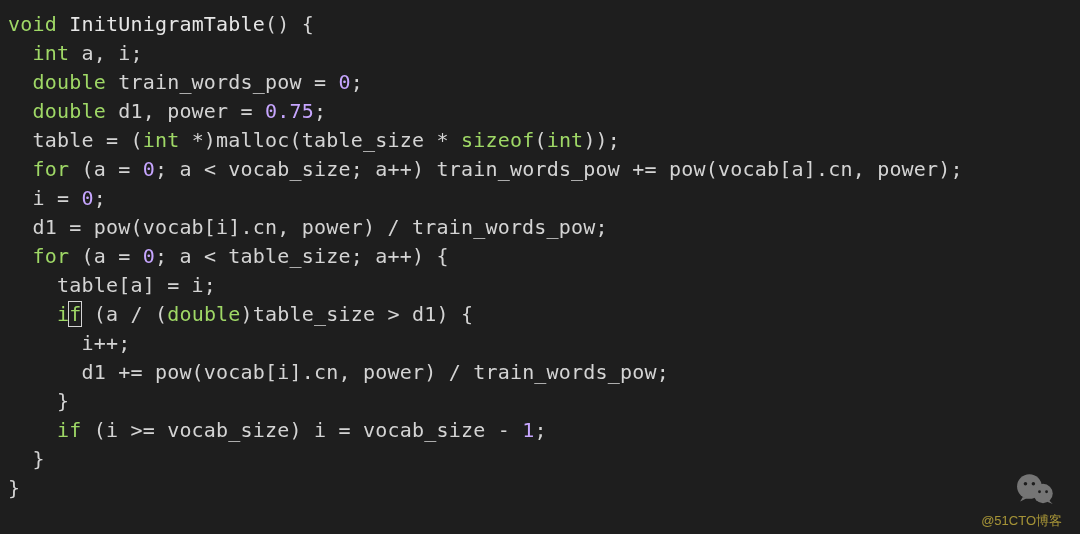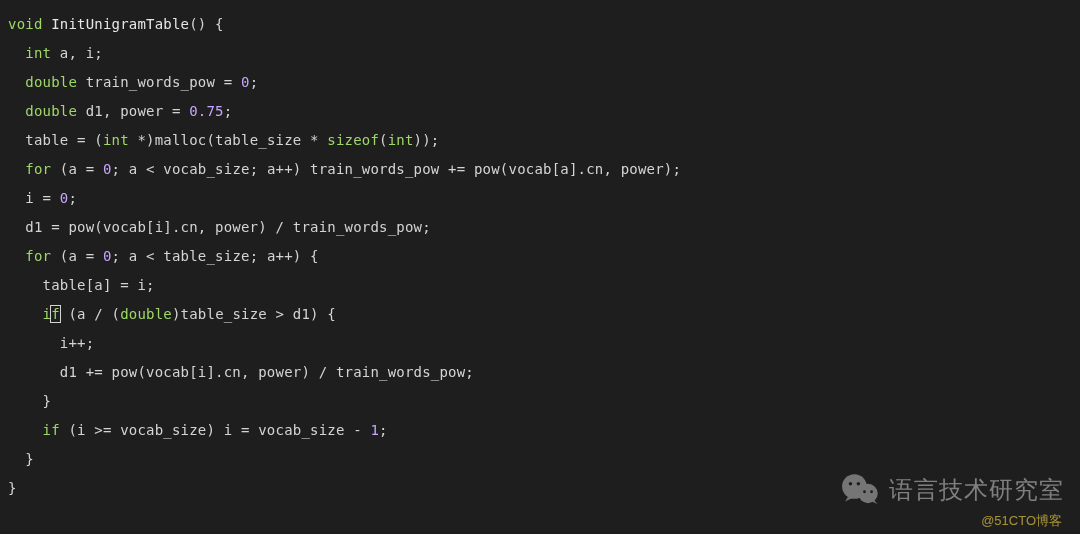--- a/index.html
+++ b/index.html
@@ -7,21 +7,21 @@
     padding: 0;
     width: 1080px;
     height: 534px;
     background: #1e1e1e;
     overflow: hidden;
   }
   pre.code-block {
     margin: 0;
     padding: 10px 8px 10px 8px;
     font-family: "Menlo", "Consolas", "DejaVu Sans Mono", monospace;
-    font-size: 14px;
+    font-size: 20px;
     line-height: 29px;
     color: #d4d4d4;
     white-space: pre;
     letter-spacing: 0.2px;
   }
   .tok-kw   { color: #9fd866; }   
   .tok-num  { color: #c7a6ff; }   
   .tok-fn   { color: #e6e6e6; }
   .tok-punc { color: #d4d4d4; }
   .cursor-box {
@@ -87,15 +87,14 @@
   <svg viewBox="0 0 100 100">
     <circle cx="35" cy="42" r="28"></circle>
     <circle cx="66" cy="58" r="22"></circle>
     <circle cx="26" cy="36" r="4" fill="#1e1e1e"></circle>
     <circle cx="44" cy="36" r="4" fill="#1e1e1e"></circle>
     <circle cx="58" cy="54" r="3.2" fill="#1e1e1e"></circle>
     <circle cx="74" cy="54" r="3.2" fill="#1e1e1e"></circle>
     <path d="M20 66 L14 76 L30 68 Z"></path>
     <path d="M80 74 L88 82 L74 76 Z"></path>
   </svg>
-  <span class="watermark-text">语言技术研究室</span>
 </div>
 <div class="watermark-sub">@51CTO博客</div>
 
 </body></html>

